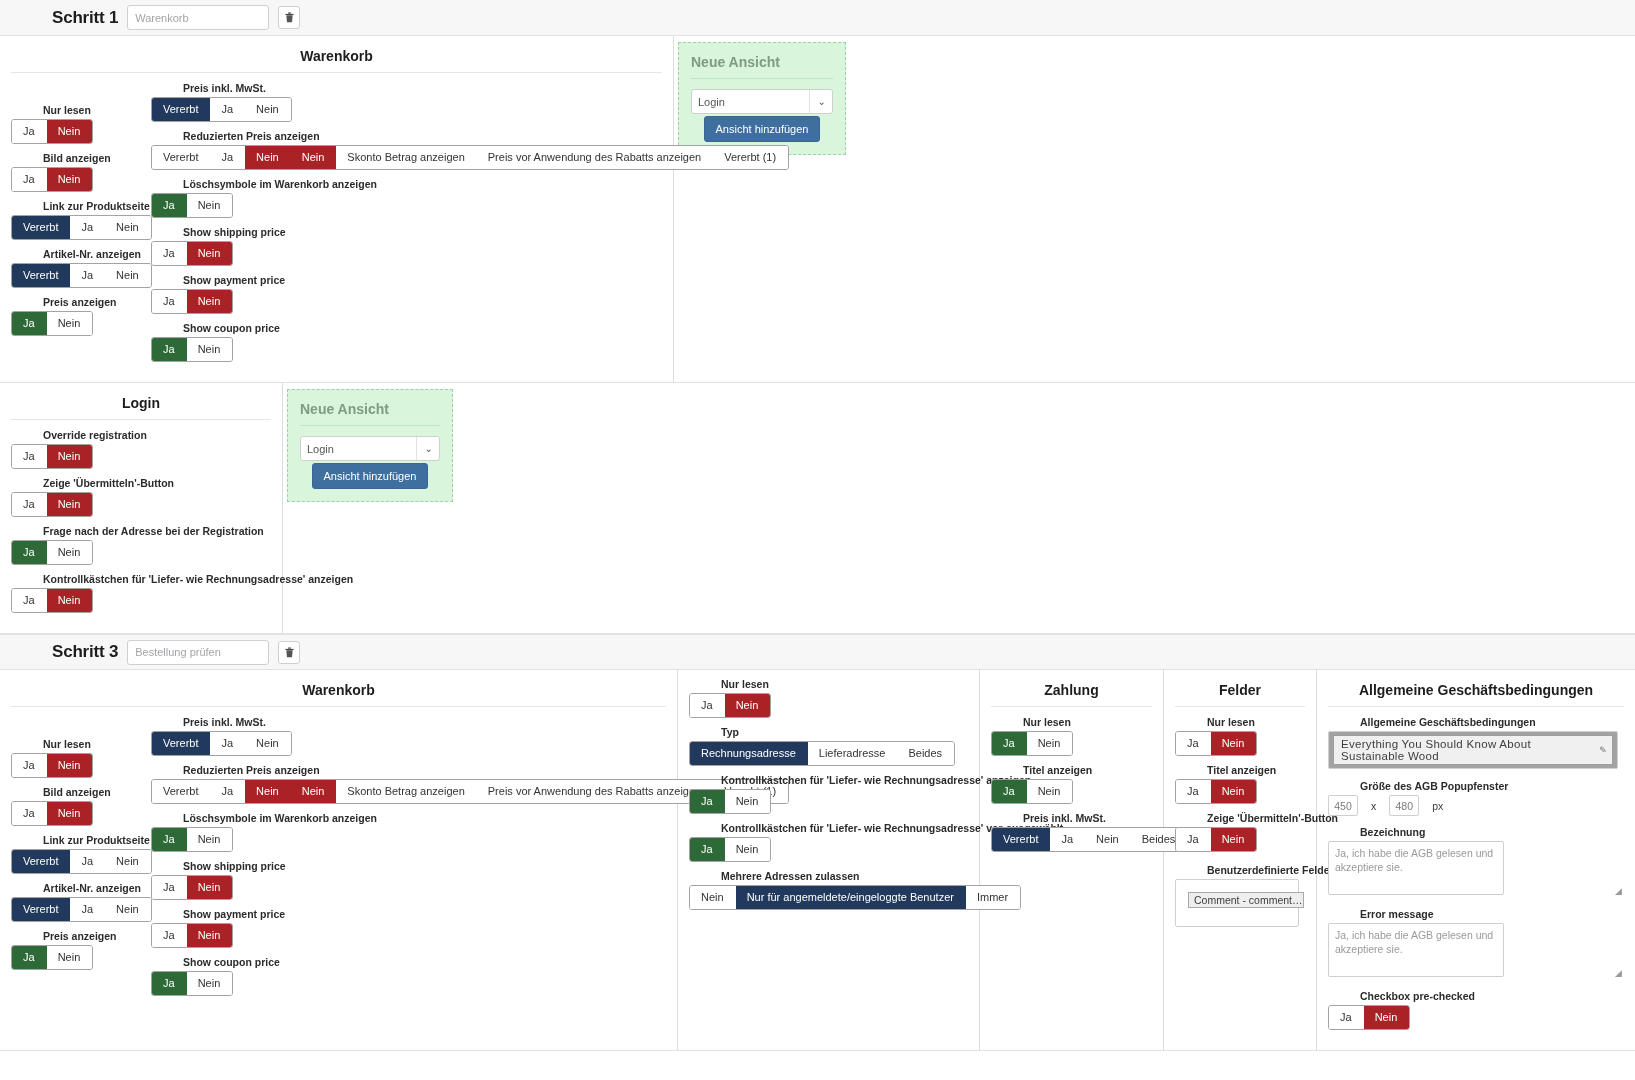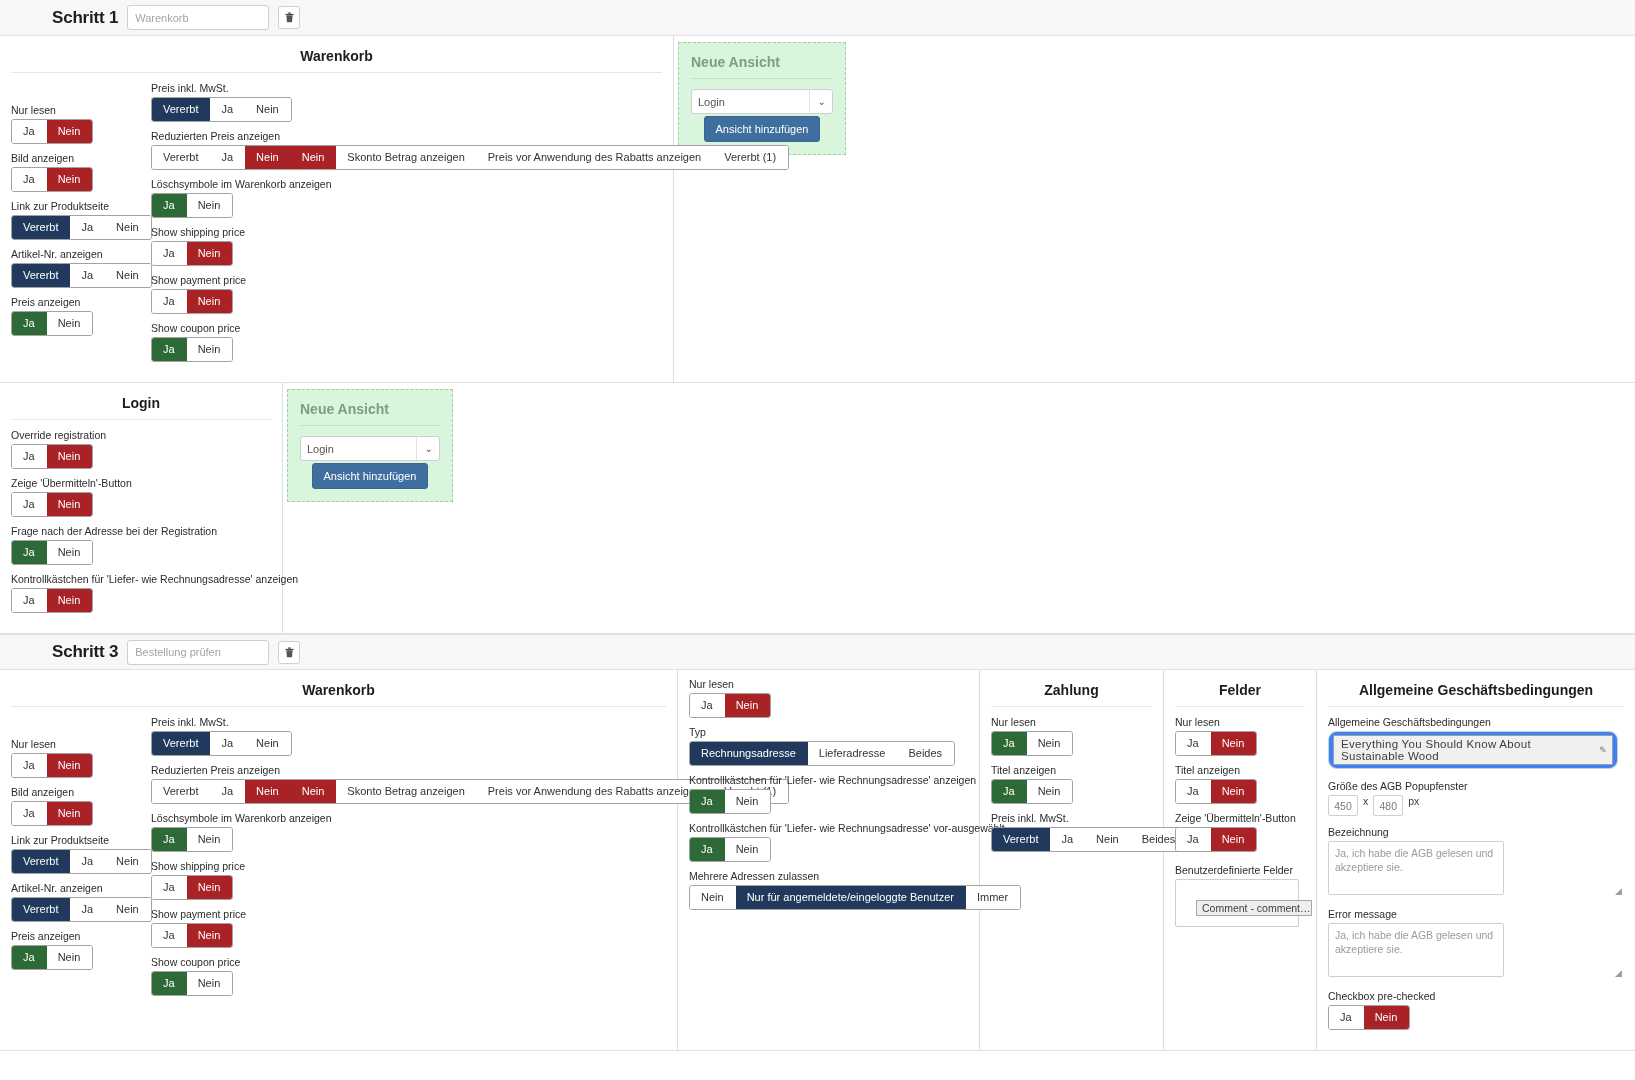--- a/index.html
+++ b/index.html
@@ -94,22 +94,22 @@
   .btn-primary {
     background: #3f6f9f; border: 1px solid #3a6691; color: #fff;
     font-size: 11px; padding: 6px 11px; border-radius: 3px; cursor: pointer;
     font-family: "Liberation Sans", sans-serif;
   }
 
   
   .fcol { display: flex; flex-direction: column; }
   .field { margin-bottom: 8px; }
   .field-label {
-    font-size: 10.5px; font-weight: normal; color: #2b2b2b;
-    margin-bottom: 3px; white-space: nowrap;
+    font-size: 10.5px; font-weight: bold; color: #2b2b2b;
+    margin-bottom: 3px; white-space: nowrap; margin-left: 32px;
   }
   .seg {
     display: inline-flex; border: 1px solid #a3a3a3; border-radius: 3px;
     overflow: hidden; background: #fff;
   }
   .seg .opt {
     font-size: 11px; padding: 5px 11px; color: #333;
     background: #fff; cursor: pointer; white-space: nowrap;
     border-right: 1px solid transparent; line-height: 13px;
   }
@@ -128,36 +128,36 @@
   }
   textarea.ta::placeholder { color: #9a9a9e; }
 
   .sel-box {
     display: inline-flex; align-items: center; justify-content: space-between;
     border: 1px solid #9e9e9e; background: #f0f0f0;
     font-size: 11.5px; color: #3d3d3d; padding: 2px 5px 2px 7px;
     letter-spacing: 0.3px;
   }
   .sel-outer {
-    border: 1px solid #cfcfd3; background: #3b82f6; border-radius: 9px;
+    border: 1px solid #cfcfd3; background: #a3a3a3; border-radius: 2px;
     padding: 3px 4px; width: 290px;
   }
   .pencil { font-size: 9px; color: #6d6d6d; margin-left: 6px; }
 
   .num-in {
     width: 30px; height: 21px; border: 1px solid #cfcfd3; border-radius: 2px;
     font-size: 10.5px; color: #7a7a7e; text-align: center;
     font-family: "Liberation Sans", sans-serif; background: #fff;
   }
-  .px-row { display: flex; gap: 5px; }
+  .px-row { display: flex; align-items: center; gap: 13px; }
   .px-row .x, .px-row .unit { font-size: 10.5px; color: #3b3b3b; }
 
   .tagbox {
     width: 124px; height: 48px; border: 1px solid #cfcfd3; border-radius: 2px;
-    background: #fff; padding: 20px;
+    background: #fff; padding: 12px;
   }
   .tag {
     display: inline-flex; align-items: center; gap: 5px;
     border: 1px solid #a8a8ac; background: #eeeeef;
     font-size: 10.5px; color: #3d3d3d; padding: 1px 4px 1px 5px;
     max-width: 116px; white-space: nowrap; overflow: hidden;
   }
   .resizer { position: absolute; right: 2px; bottom: 2px; color: #9a9a9e; font-size: 9px; }
   .ta-wrap { position: relative; display: inline-block; }
 </style>

